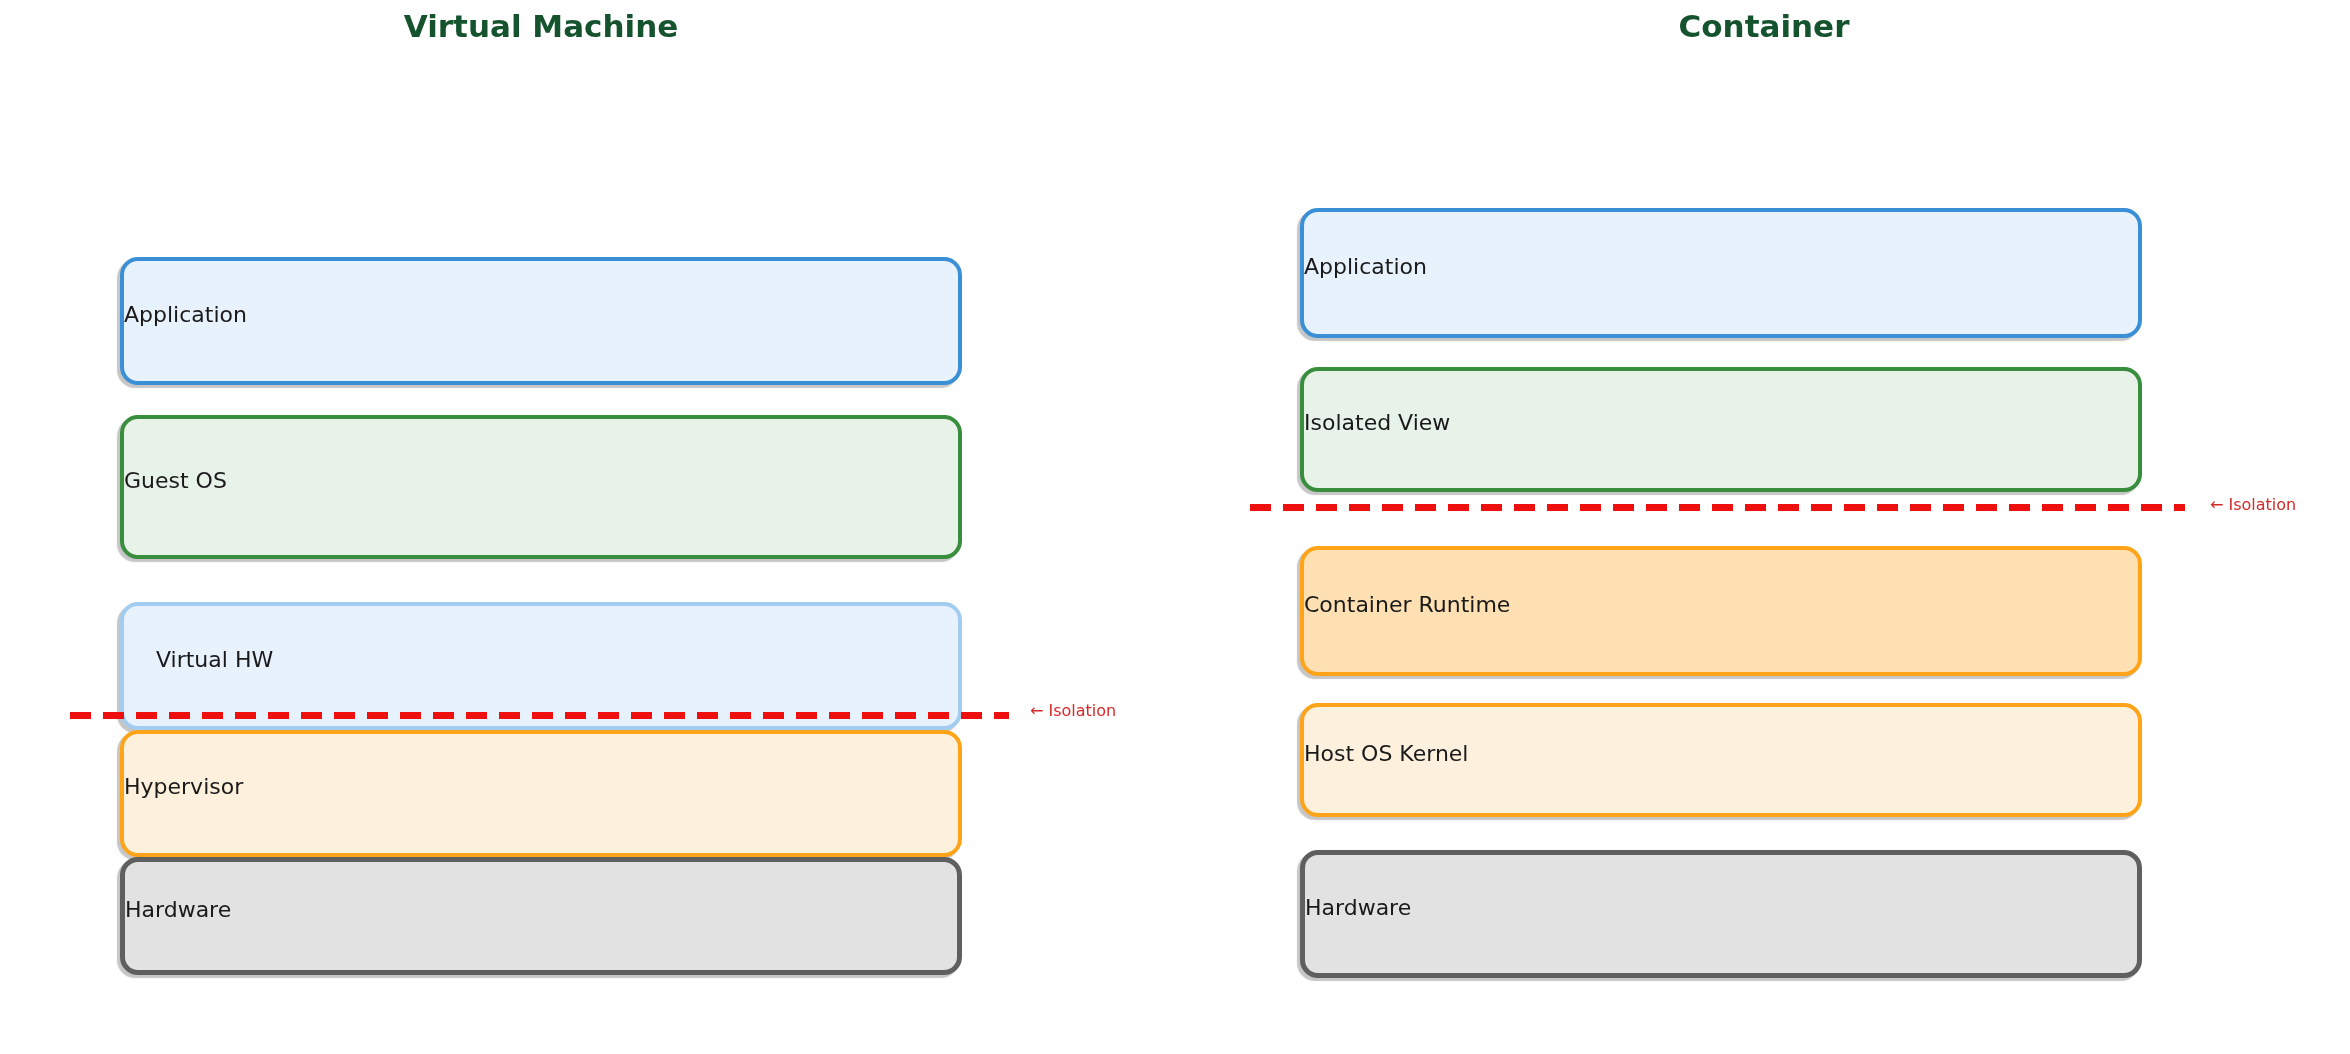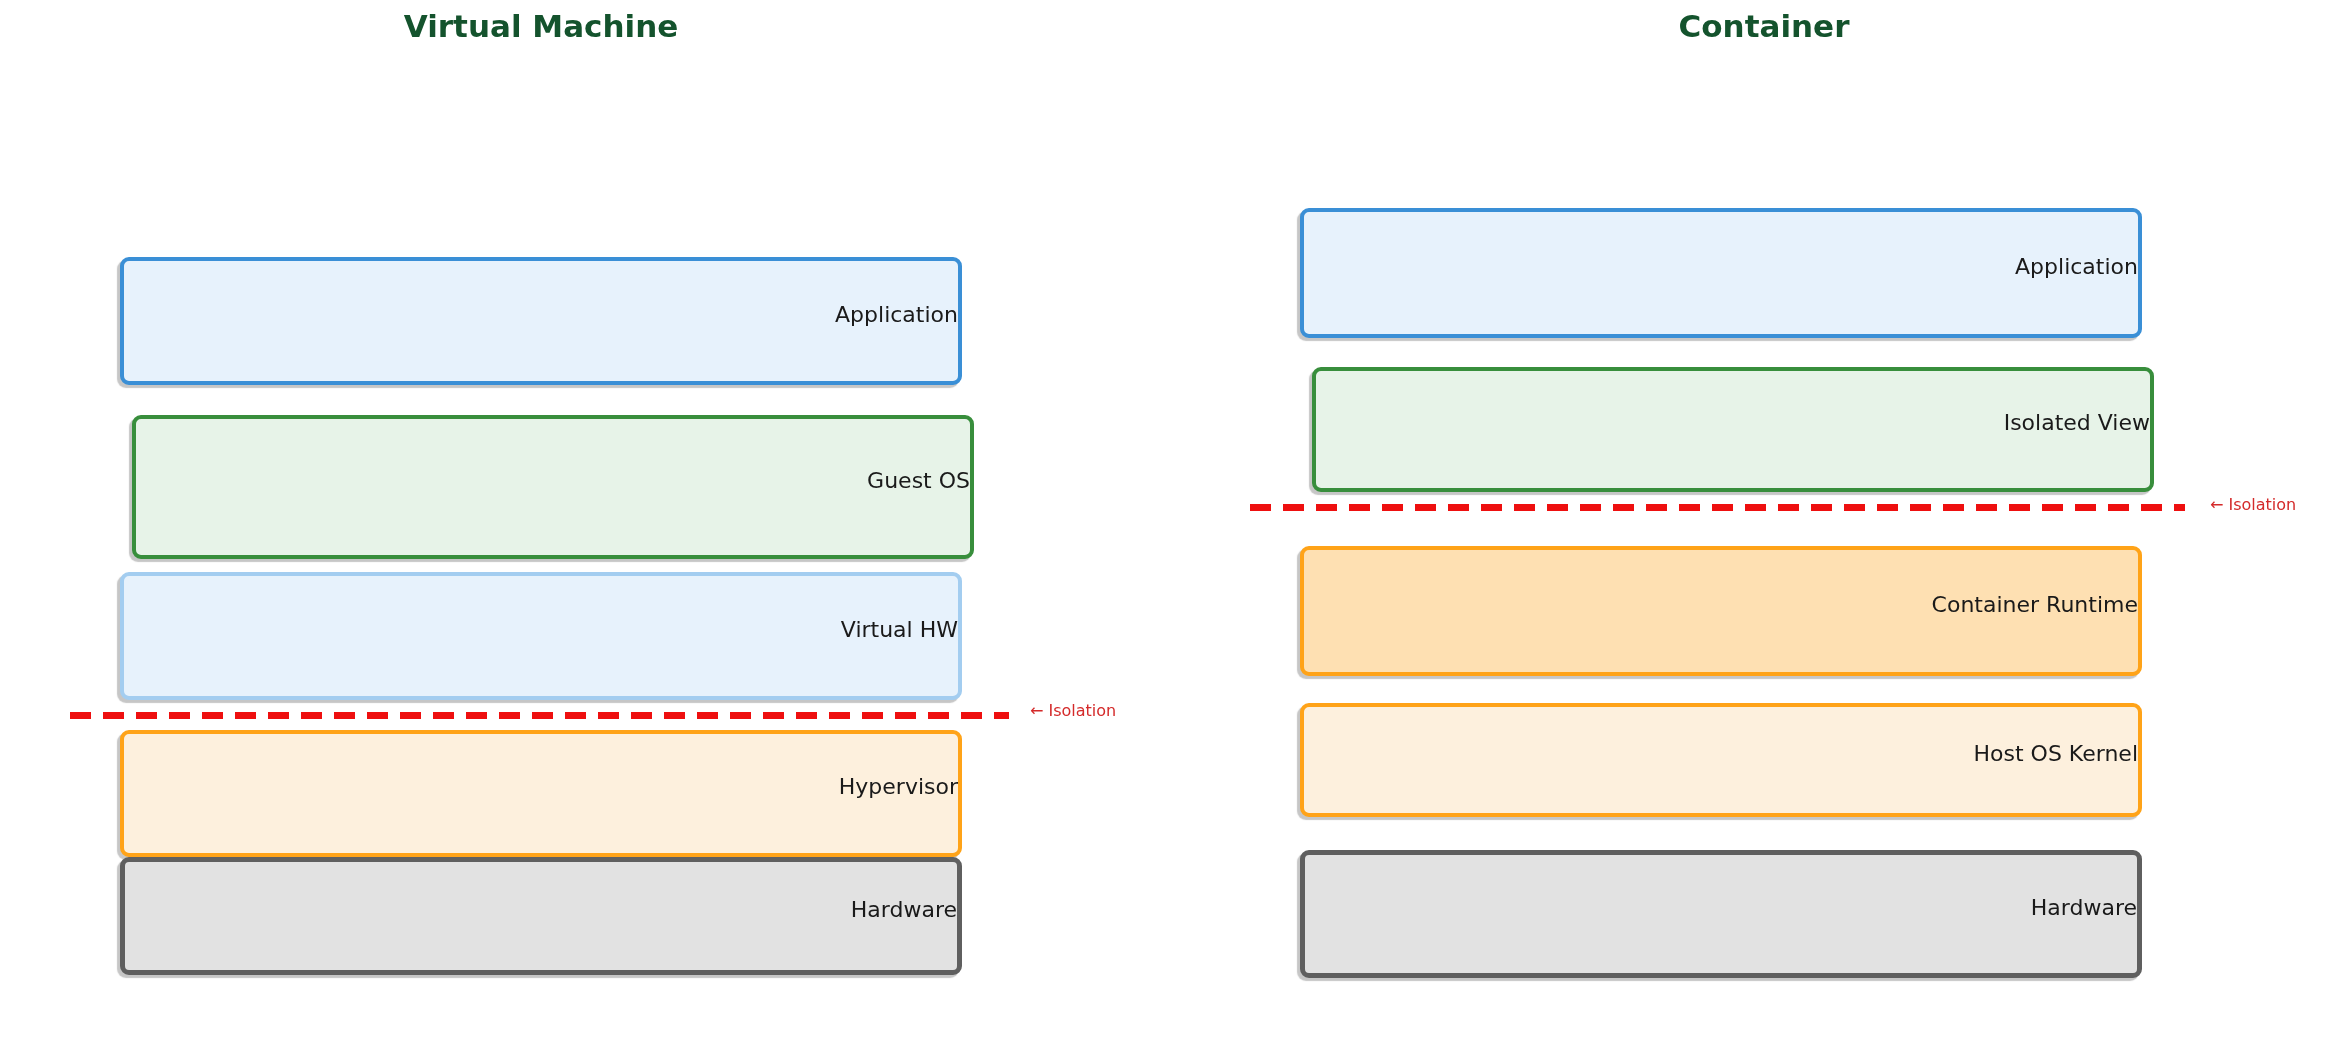--- a/index.html
+++ b/index.html
@@ -24,50 +24,50 @@
     font-weight: bold;
     color: #14532d;
   }
   .col-title.left  { left: 120px; }
   .col-title.right { left: 1343px; }
 
   .box {
     position: absolute;
     box-sizing: border-box;
     border: 4px solid #000;
-    border-radius: 9px;
+    border-radius: 18px;
     display: flex;
     align-items: center;
-    justify-content: flex-end;
+    justify-content: flex-start;
     padding-bottom: 14px;
     font-size: 22px;
     color: #1a1a1a;
     box-shadow: -3px 3px 1px rgba(128,128,128,0.45);
   }
   .col-left  { left: 120px;  width: 842px; }
   .col-right { left: 1300px; width: 842px; }
 
   
   .lb-app   { top: 257px; height: 128px; }
   .lb-guest { top: 415px; height: 144px; }
-  .lb-vhw   { top: 572px; height: 128px; }
+  .lb-vhw   { top: 602px; height: 128px; padding-left: 32px; }
   .lb-hyp   { top: 730px; height: 127px; }
   .lb-hw    { top: 857px; height: 118px; }
 
   
   .rb-app   { top: 208px; height: 130px; }
   .rb-iso   { top: 367px; height: 125px; }
   .rb-run   { top: 546px; height: 130px; }
   .rb-kern  { top: 703px; height: 114px; }
   .rb-hw    { top: 850px; height: 128px; }
 
   
   .style-blue      { background: var(--blue-fill);   border-color: var(--blue-border); }
   .style-lightblue { background: var(--blue-fill);   border-color: var(--lightblue-border); }
-  .style-green     { background: var(--green-fill);  border-color: var(--green-border); margin-left: 12px; }
+  .style-green     { background: var(--green-fill);  border-color: var(--green-border); }
   .style-cream     { background: var(--cream-fill);  border-color: var(--orange-border); }
   .style-orange    { background: var(--orange-fill); border-color: var(--orange-border); }
   .style-gray      { background: var(--gray-fill);   border-color: var(--gray-border); border-width: 5px; }
 
   .iso-line {
     position: absolute;
     height: 7px;
     background: repeating-linear-gradient(
       90deg,
       var(--red-line) 0px, var(--red-line) 21px,

